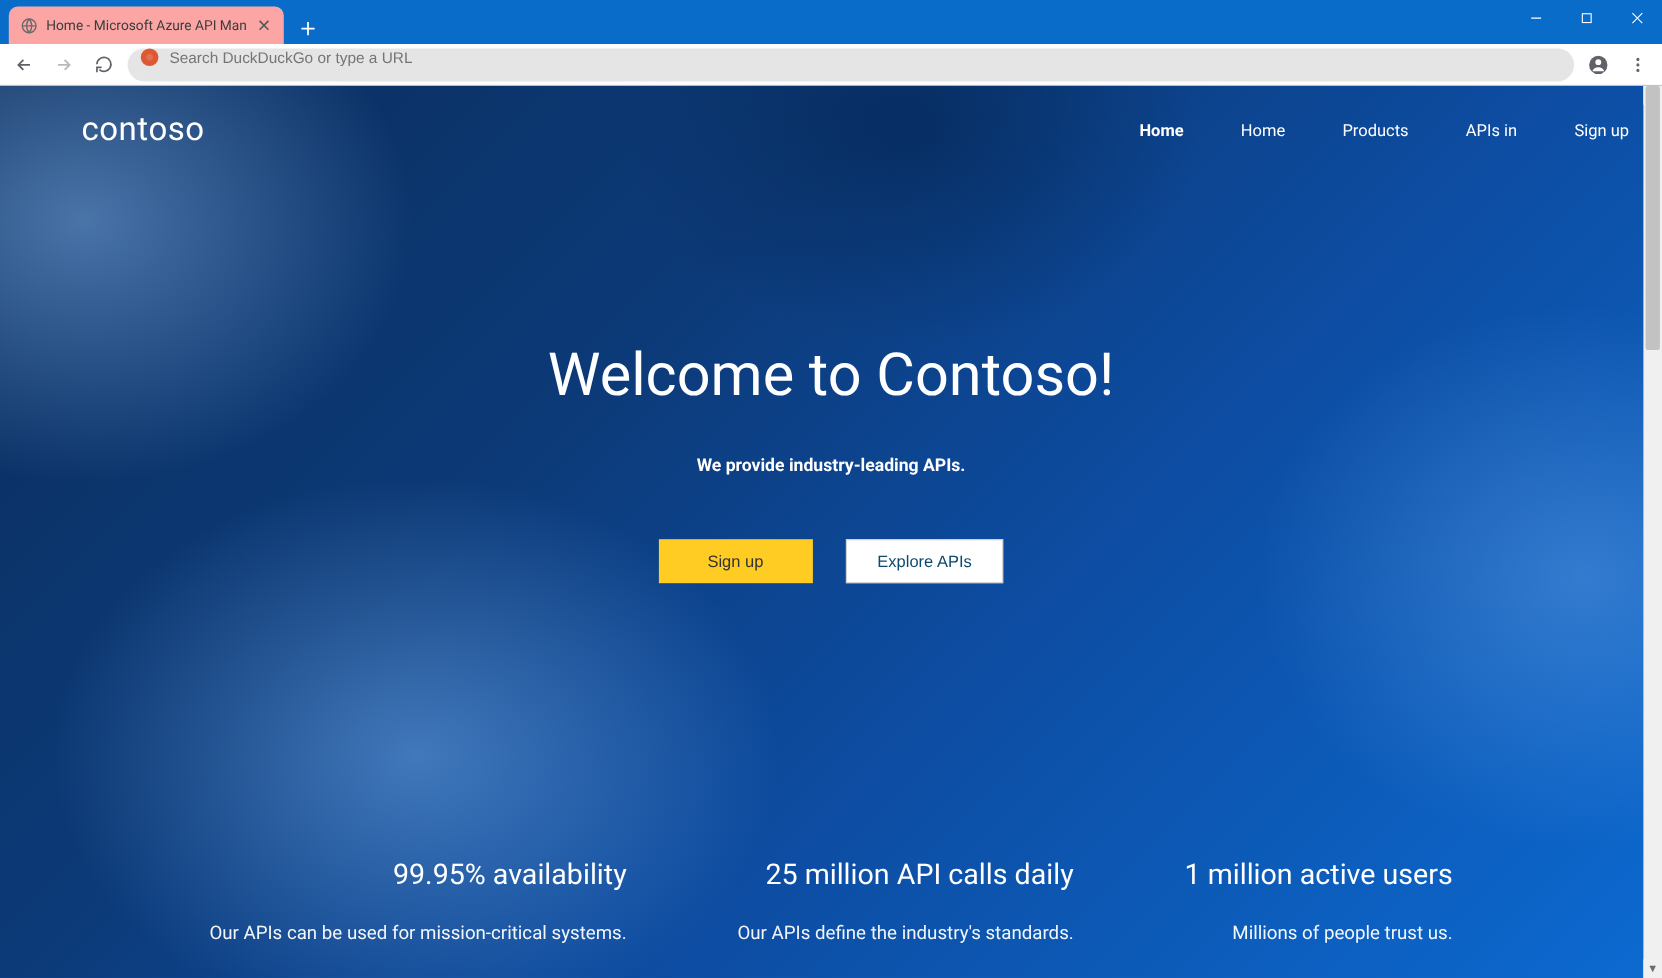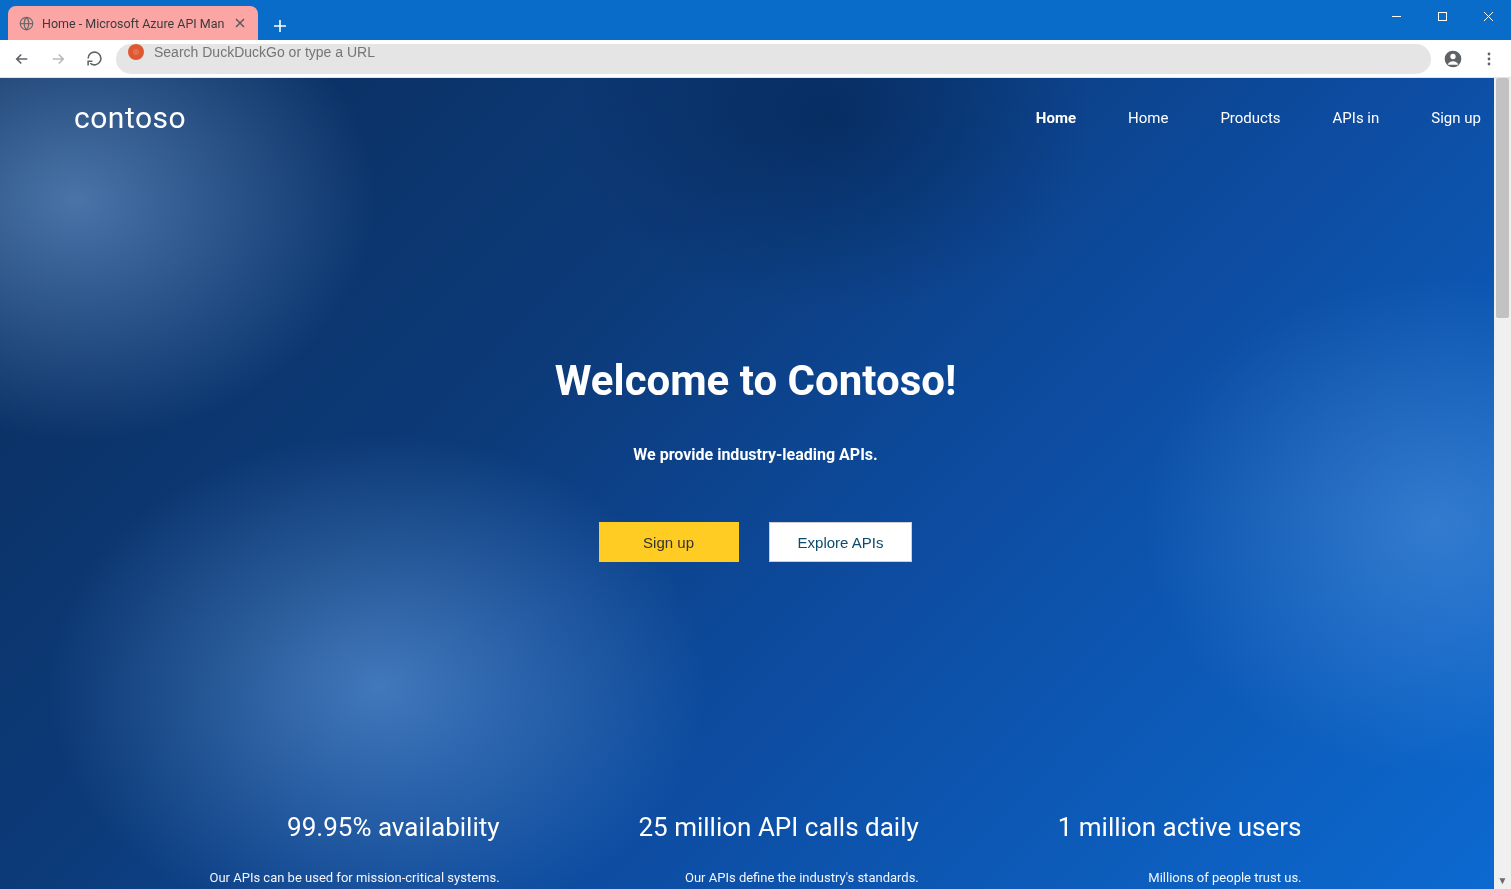--- a/index.html
+++ b/index.html
@@ -128,23 +128,22 @@
     .site-nav a{
       color:#fff; text-decoration:none; cursor:pointer;padding-left:16px;
     }
     .site-nav a.active{ font-weight:700; }
 
     .hero{
       text-align:center;
       padding-top:175px;
     }
     .hero h1{
-      font-size:42px;
-      font-weight:700;
-      margin-top:46px;
+      font-size:54px;
+      font-weight:400;
     }
     .hero p{
       margin-top:40px;
       font-size:16px;
       font-weight:bold;
     }
     .hero-actions{
       margin-top:58px;
       display:flex;
       gap:30px;
@@ -172,21 +171,21 @@
       justify-content:space-around;
       padding:0 140px 60px 140px;
       text-align:right;
     }
     .stat h2{
       font-size:26px;
       font-weight:400;
       margin-bottom:16px;
     }
     .stat p{
-      font-size:13px;
+      font-size:17px;
       opacity:0.95;
       margin-top:28px;
     }
 
     
     .vscroll{
       position:absolute;top:0;right:0;width:17px;height:100%;
       background:#f0f0f0;
     }
     .vscroll-thumb{

